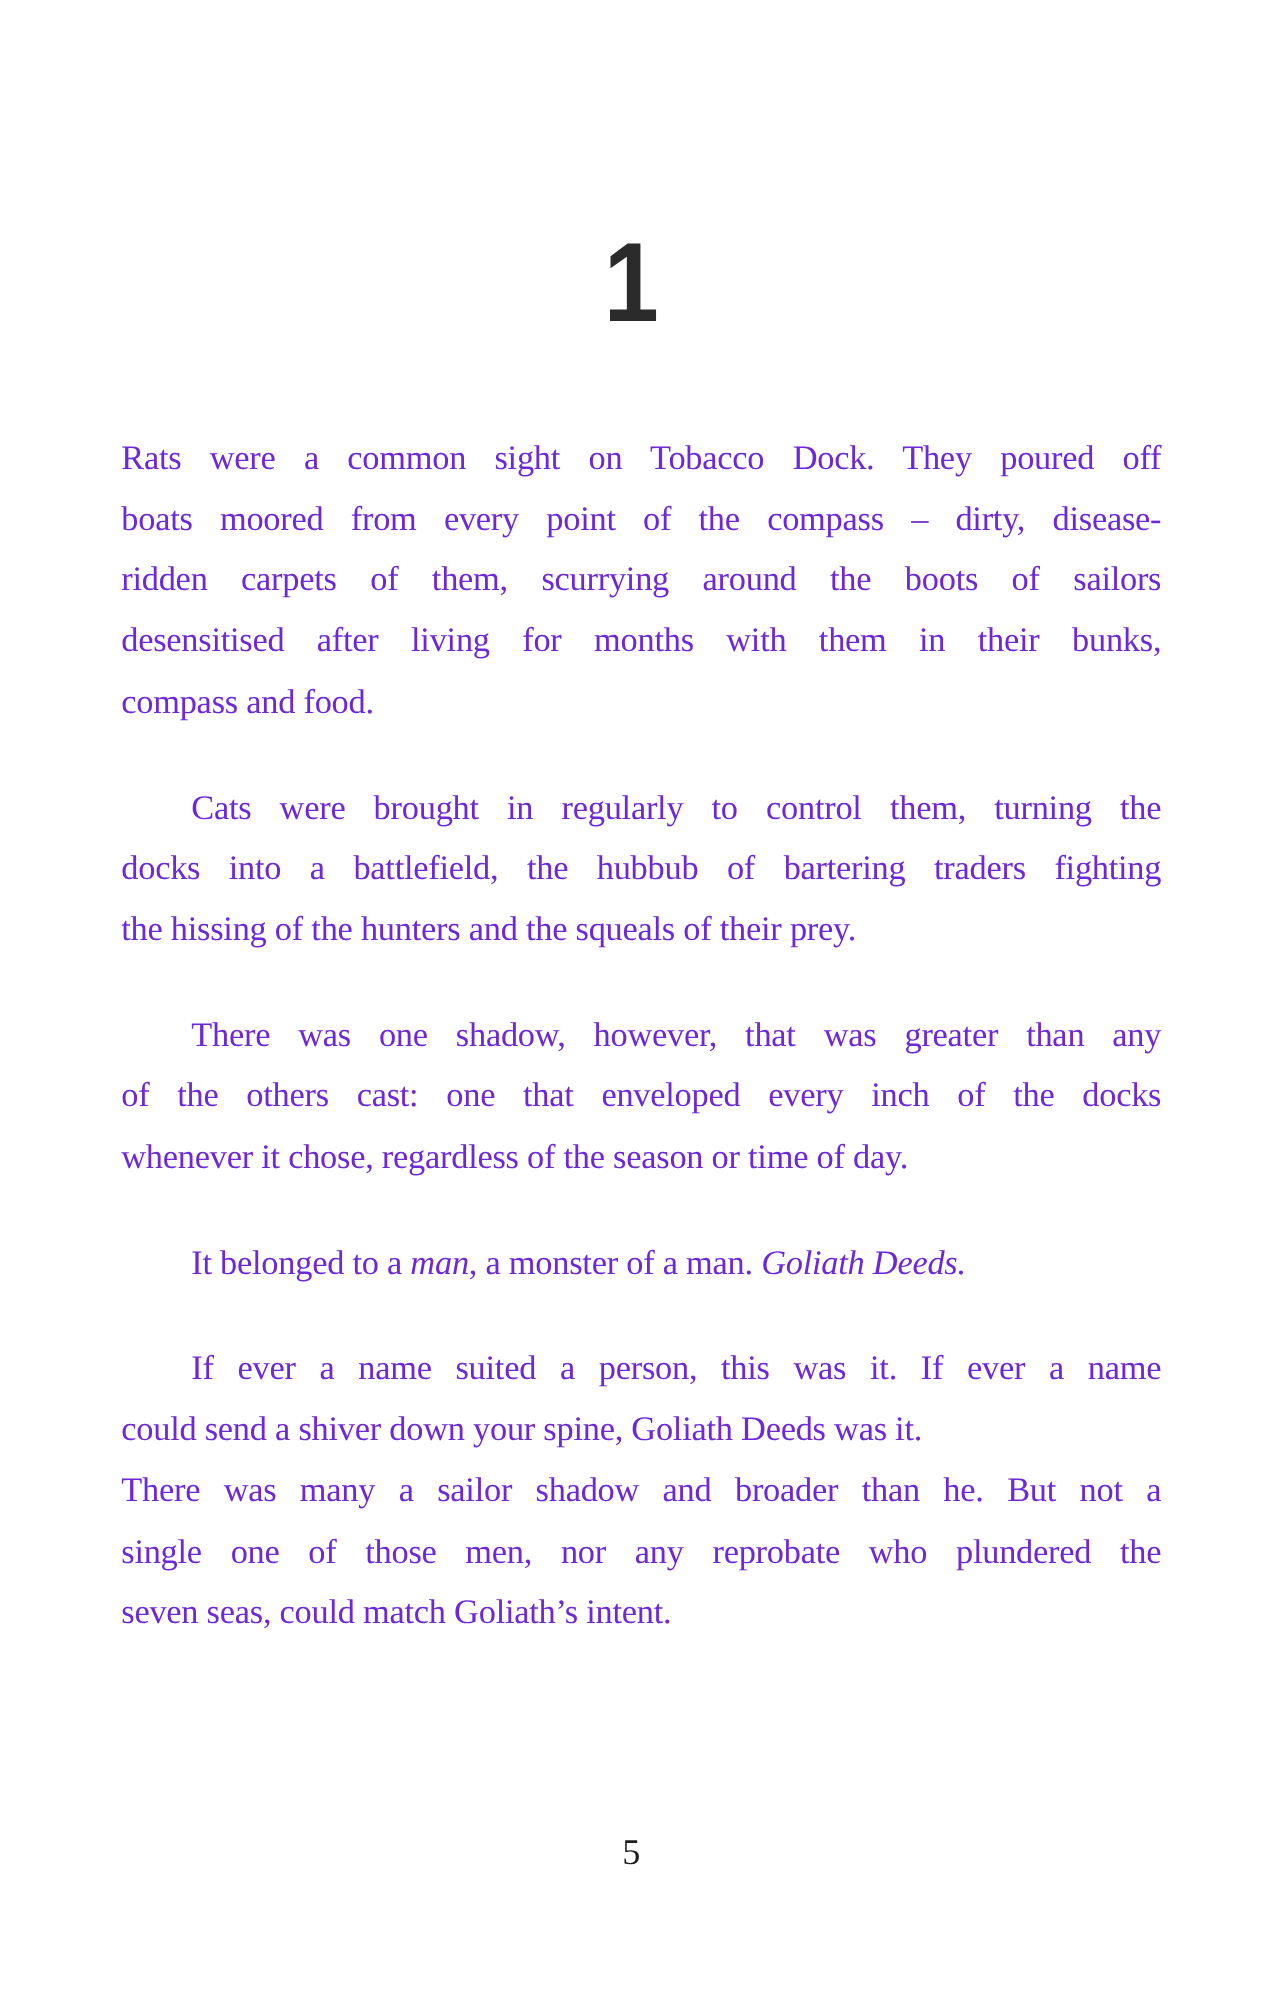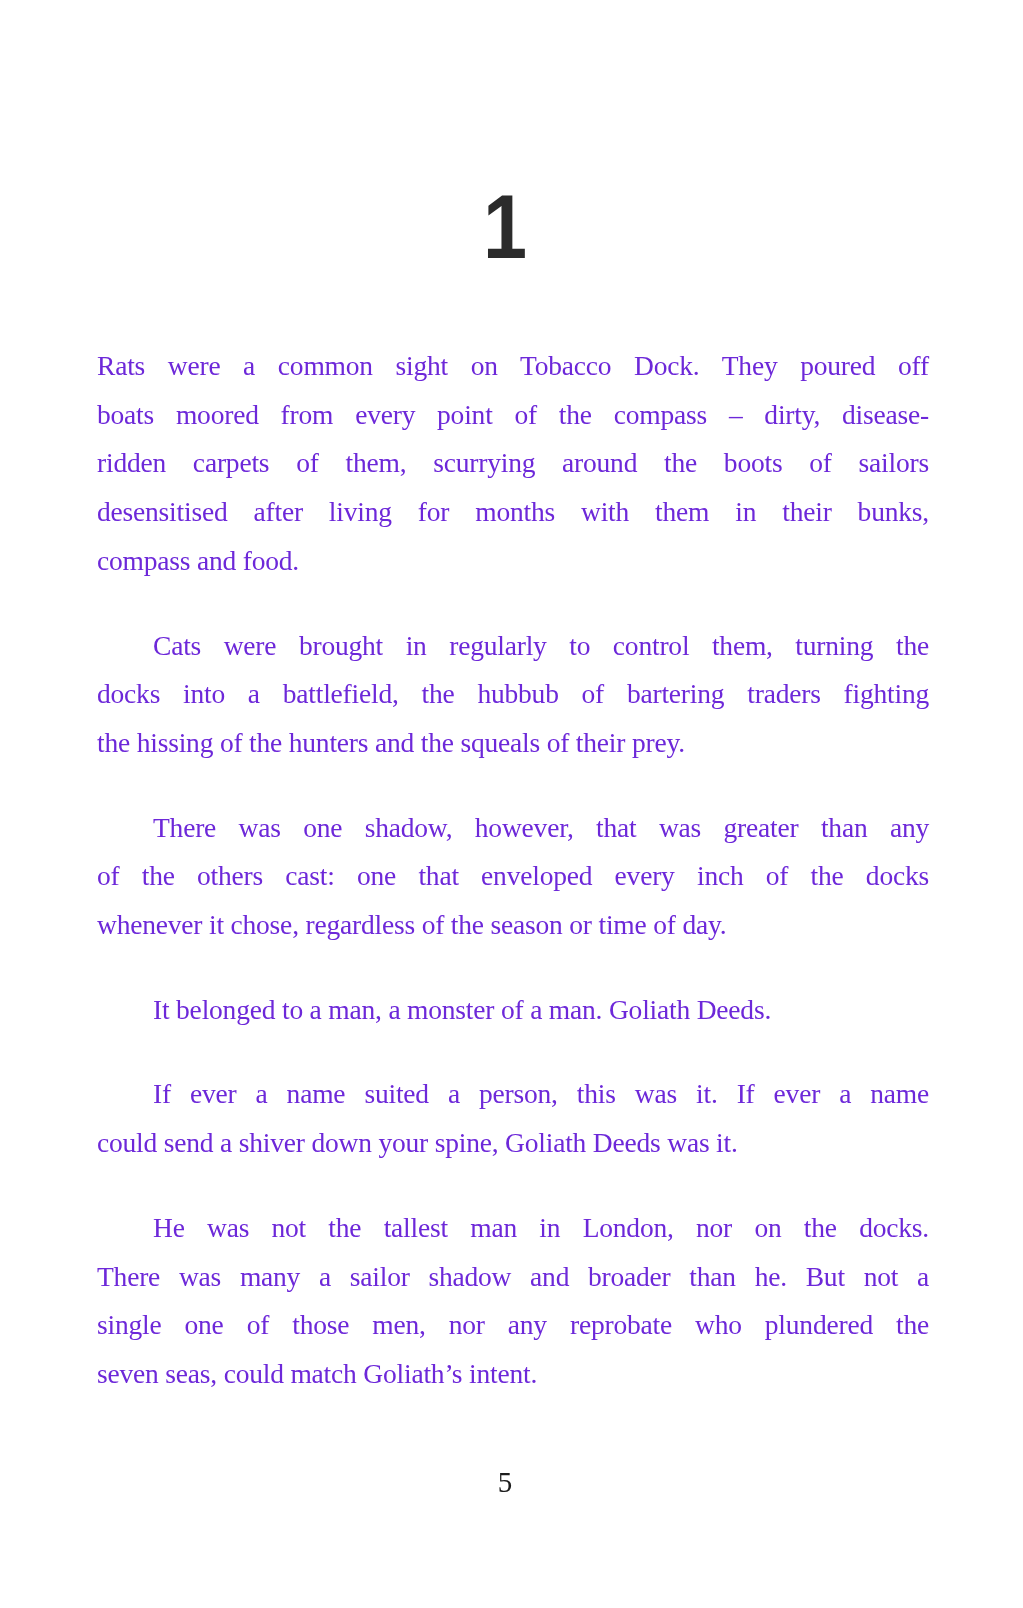--- a/index.html
+++ b/index.html
@@ -39,21 +39,21 @@
     display: block;
     text-align: justify;
     text-align-last: justify;
     white-space: nowrap;
   }
   .line.last {
     text-align-last: left;
     white-space: normal;
   }
   .line.ind { text-indent: 56px; margin-top: 36px; }
-  .italic { }
+  .italic { font-style: italic; }
   .page-number {
     position: absolute;
     top: 1466px; left: 0; width: 1010px;
     text-align: center;
     font-size: 29px;
     color: #1c1c1c;
   }
 </style>
 </head>
 <body>
@@ -88,21 +88,20 @@
     <p class="para">
       <span class="line ind last"><span>It belonged to a </span><span class="italic">man</span><span>, a monster of a man. </span><span class="italic">Goliath Deeds.</span></span>
     </p>
 
     <p class="para">
       <span class="line ind">If ever a name suited a person, this was it. If ever a name</span>
       <span class="line last">could send a shiver down your spine, Goliath Deeds was it.</span>
     </p>
 
     <p class="para">
-      <span class="line ind">He was not the tallest man in London, nor on the docks.</span>
       <span class="line">There was many a sailor shadow and broader than he. But not a</span>
       <span class="line">single one of those men, nor any reprobate who plundered the</span>
       <span class="line last">seven seas, could match Goliath’s intent.</span>
     </p>
 
   </div>
 
   <div class="page-number">5</div>
 
 </div>

